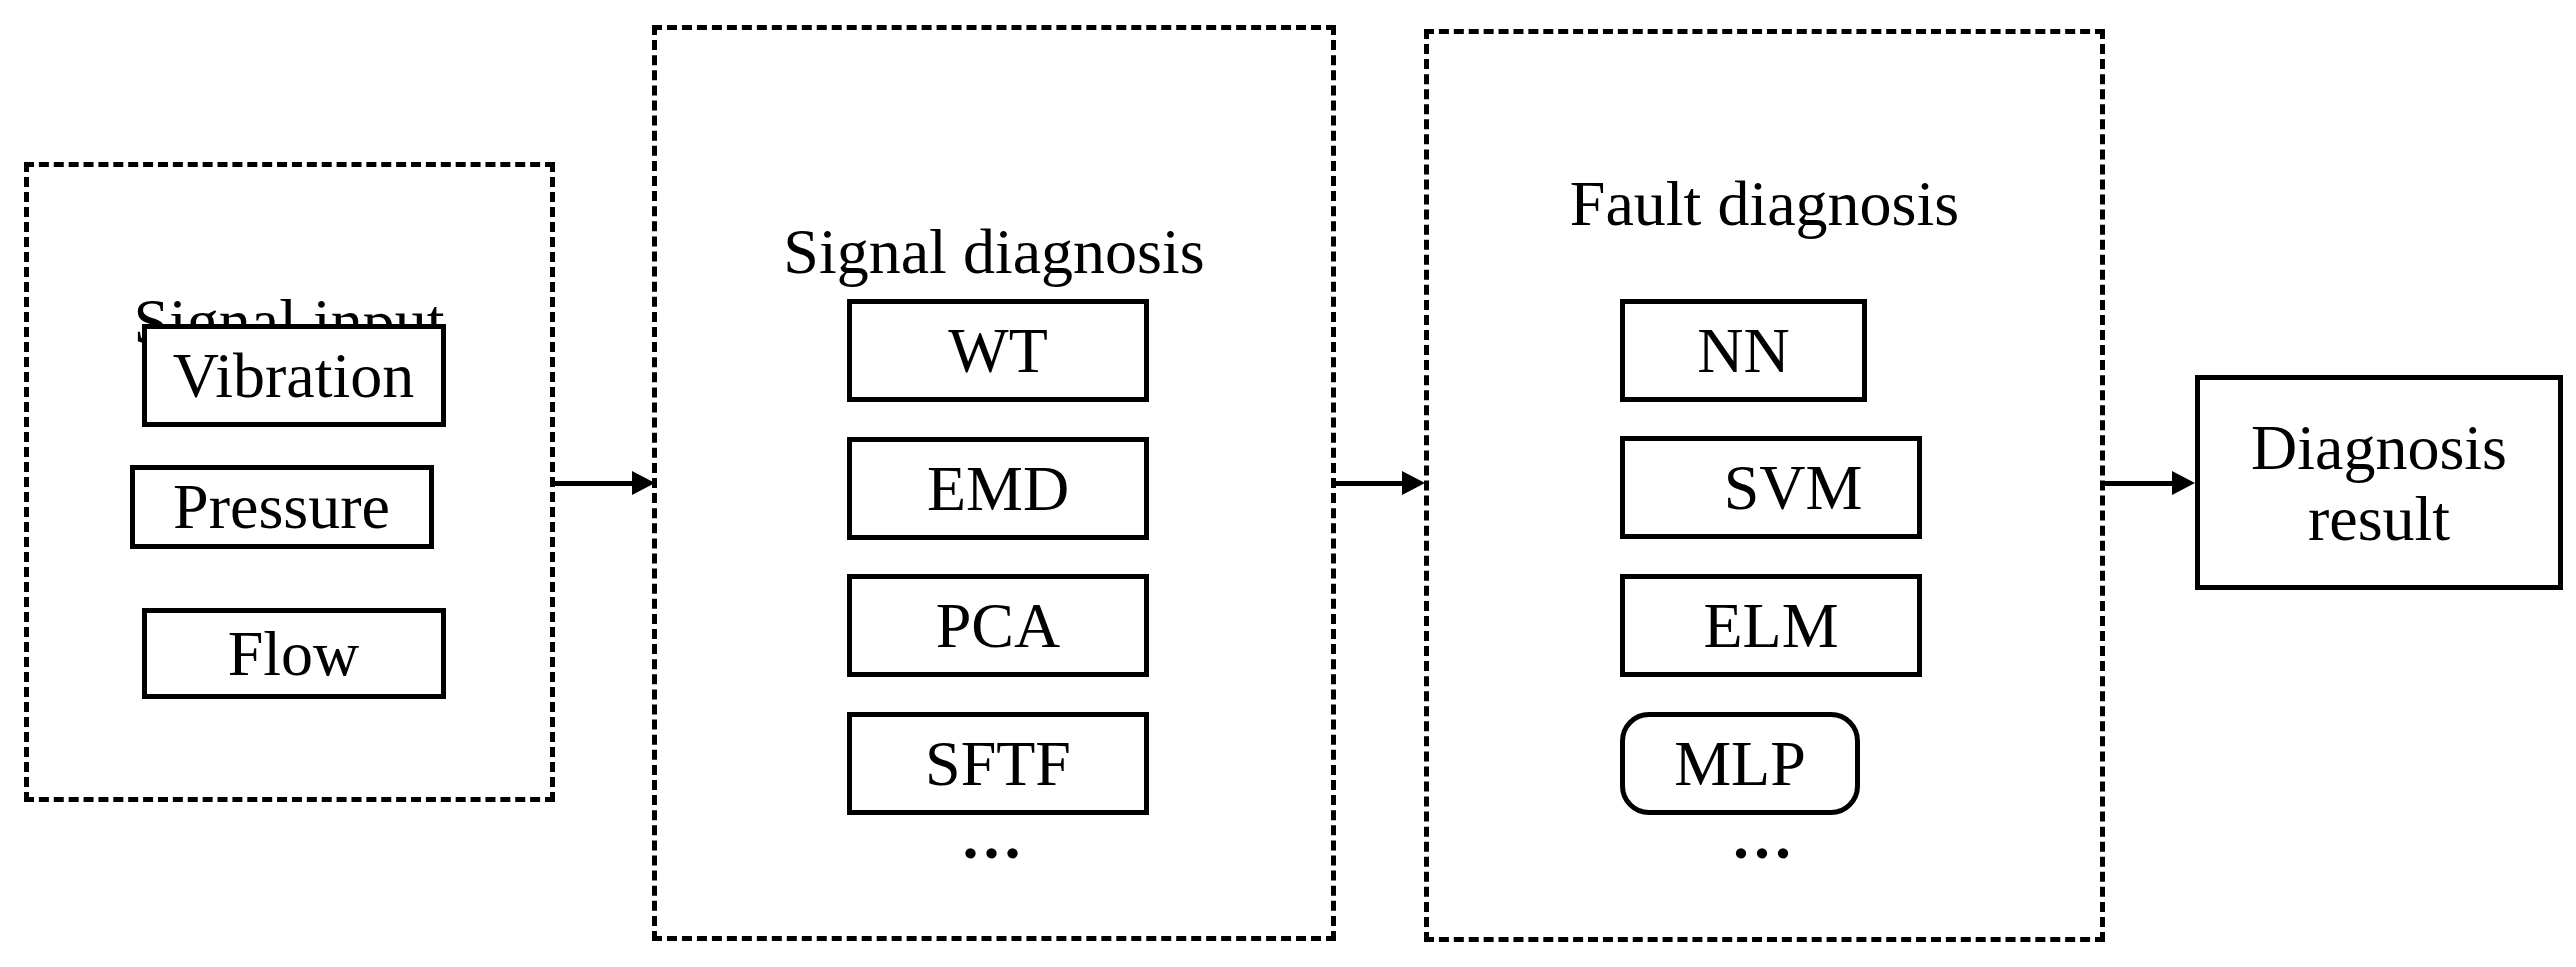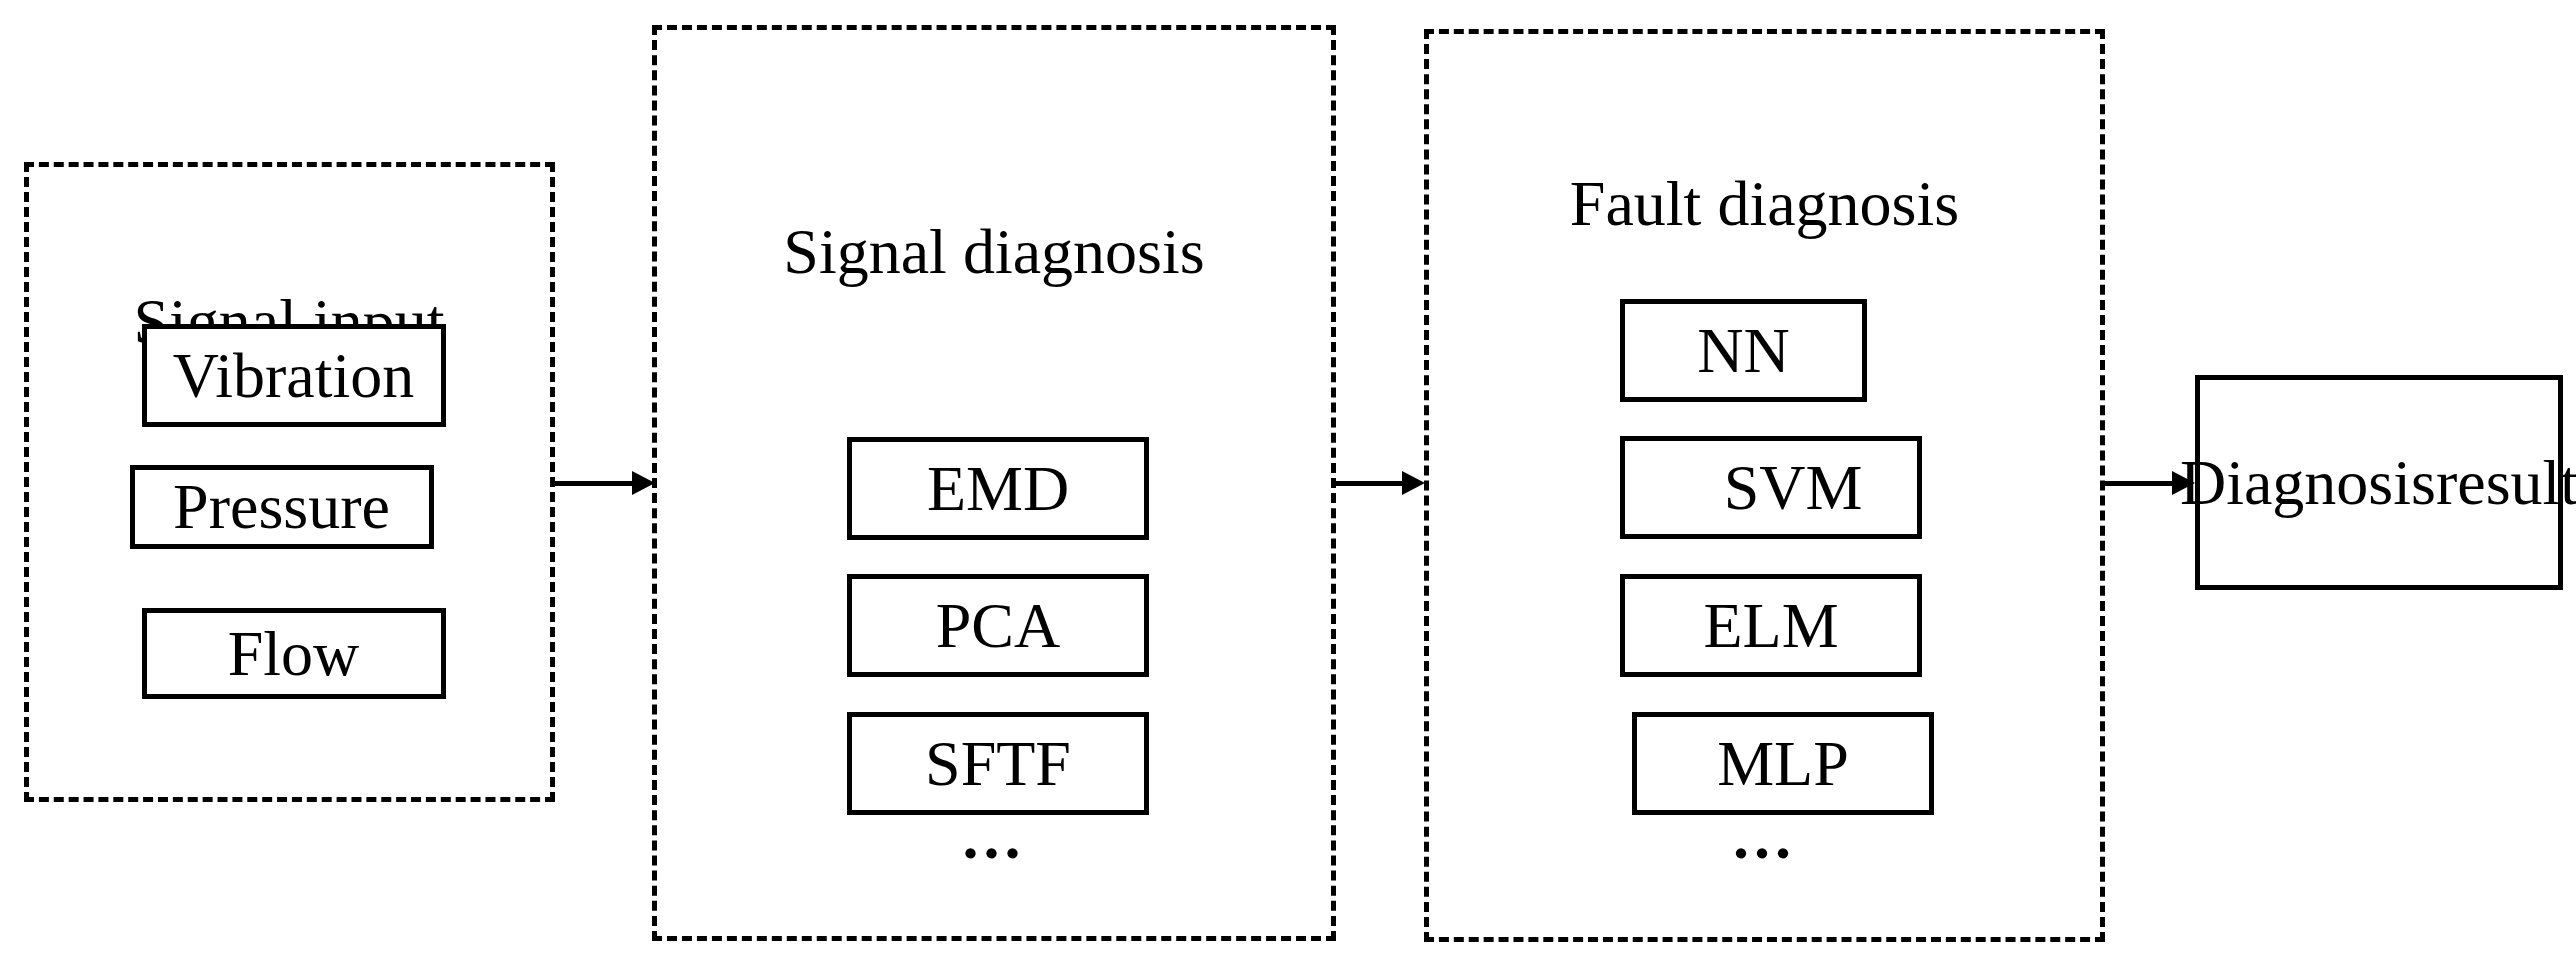--- a/index.html
+++ b/index.html
@@ -45,21 +45,21 @@
     font-size: 64px;
     line-height: 71px;
     letter-spacing: 5px;
     font-weight: bold;
   }
   .result-box {
     position: absolute;
     border: 5.9px solid #000000;
     background: #ffffff;
     display: flex;
-    flex-direction: row;
+    flex-direction: column;
     align-items: center;
     justify-content: center;
     font-size: 64px;
     line-height: 71px;
     text-align: center;
   }
   .arrow { position: absolute; }
   .arrow-shaft {
     position: absolute;
     height: 5px;
@@ -98,20 +98,23 @@
 
   <div class="arrow" style="left:555px; top:481px;">
     <div class="arrow-shaft" style="left:0; width:79px;"></div>
     <div class="arrow-head" style="left:77px;"></div>
   </div>
 
   <div class="dashed-box" style="left:652px; top:25px; width:684px; height:916px;">
     <div class="group-title" style="top:115px;">
       <span>Signal diagnosis</span>
     </div>
+    <div class="item-box" style="left:190px; top:269px; width:302px; height:103px;">
+      <span>WT</span>
+    </div>
     <div class="item-box" style="left:190px; top:407px; width:302px; height:103px;">
       <span>EMD</span>
     </div>
     <div class="item-box" style="left:190px; top:544px; width:302px; height:103px;">
       <span>PCA</span>
     </div>
     <div class="item-box" style="left:190px; top:682px; width:302px; height:103px;">
       <span>SFTF</span>
     </div>
     <div class="ellipsis" style="top:771px;">...</div>
@@ -129,21 +132,21 @@
     </div>
     <div class="item-box" style="left:191px; top:265px; width:247px; height:103px;">
       <span>NN</span>
     </div>
     <div class="item-box" style="left:191px; top:402px; width:302px; height:103px;padding-left:44px;">
       <span>SVM</span>
     </div>
     <div class="item-box" style="left:191px; top:540px; width:302px; height:103px;">
       <span>ELM</span>
     </div>
-    <div class="item-box" style="left:203px; top:678px; width:302px; height:103px;">
+    <div class="item-box" style="left:191px; top:678px; width:240px; height:103px;border-radius:29px;">
       <span>MLP</span>
     </div>
     <div class="ellipsis" style="top:767px;">...</div>
   </div>
 
   <div class="arrow" style="left:2105px; top:481px;">
     <div class="arrow-shaft" style="left:0; width:69px;"></div>
     <div class="arrow-head" style="left:67px;"></div>
   </div>
 

